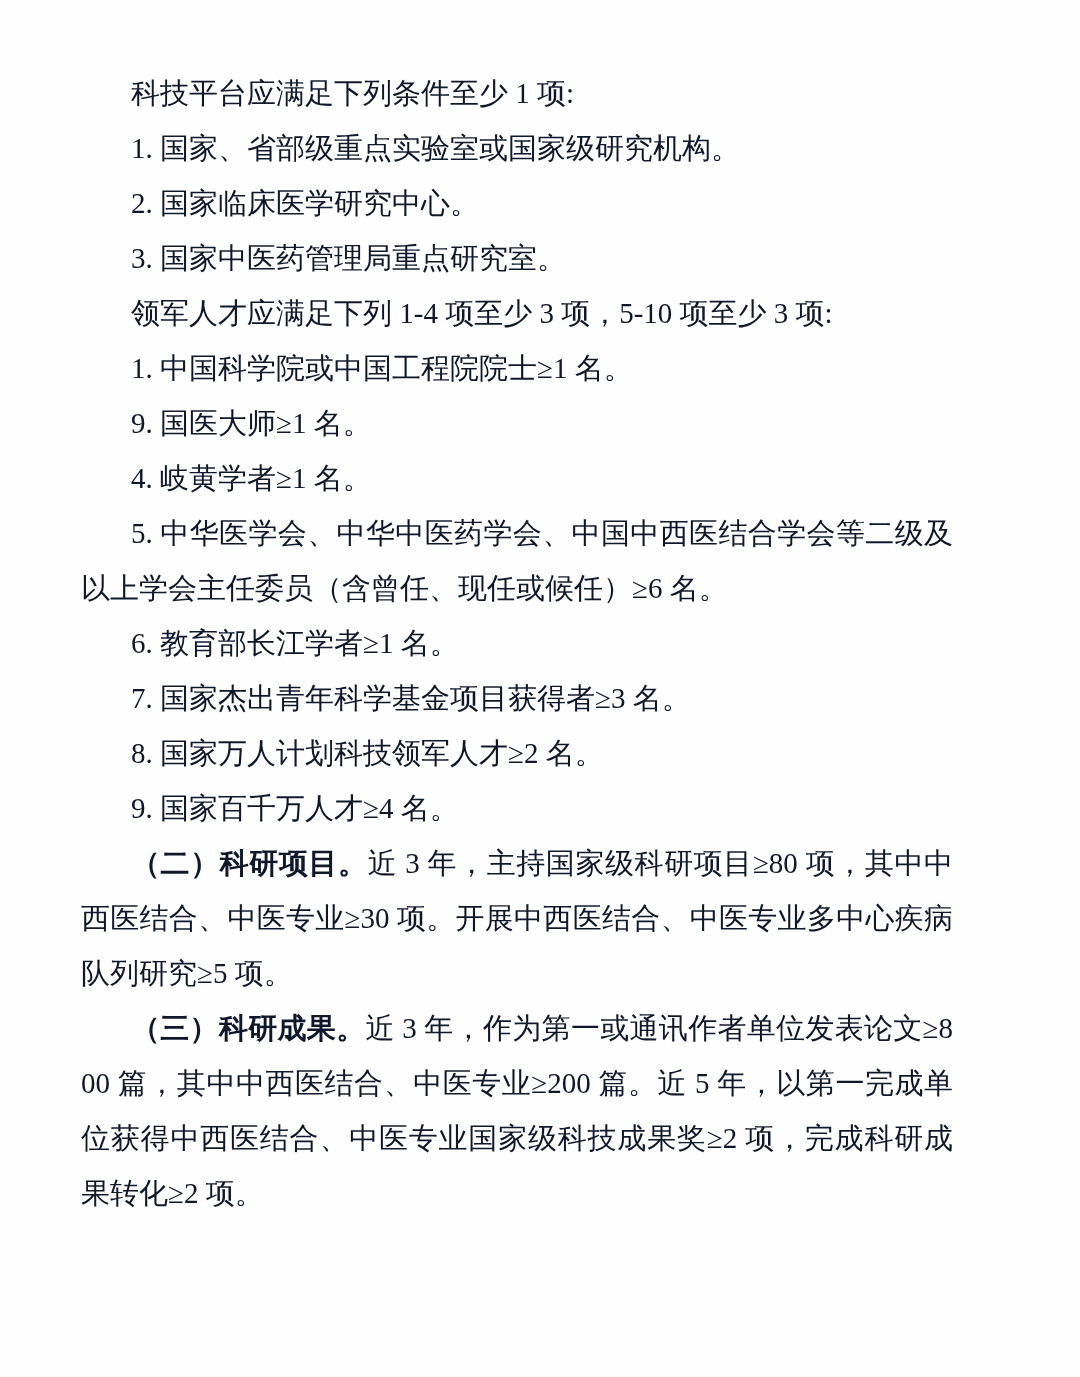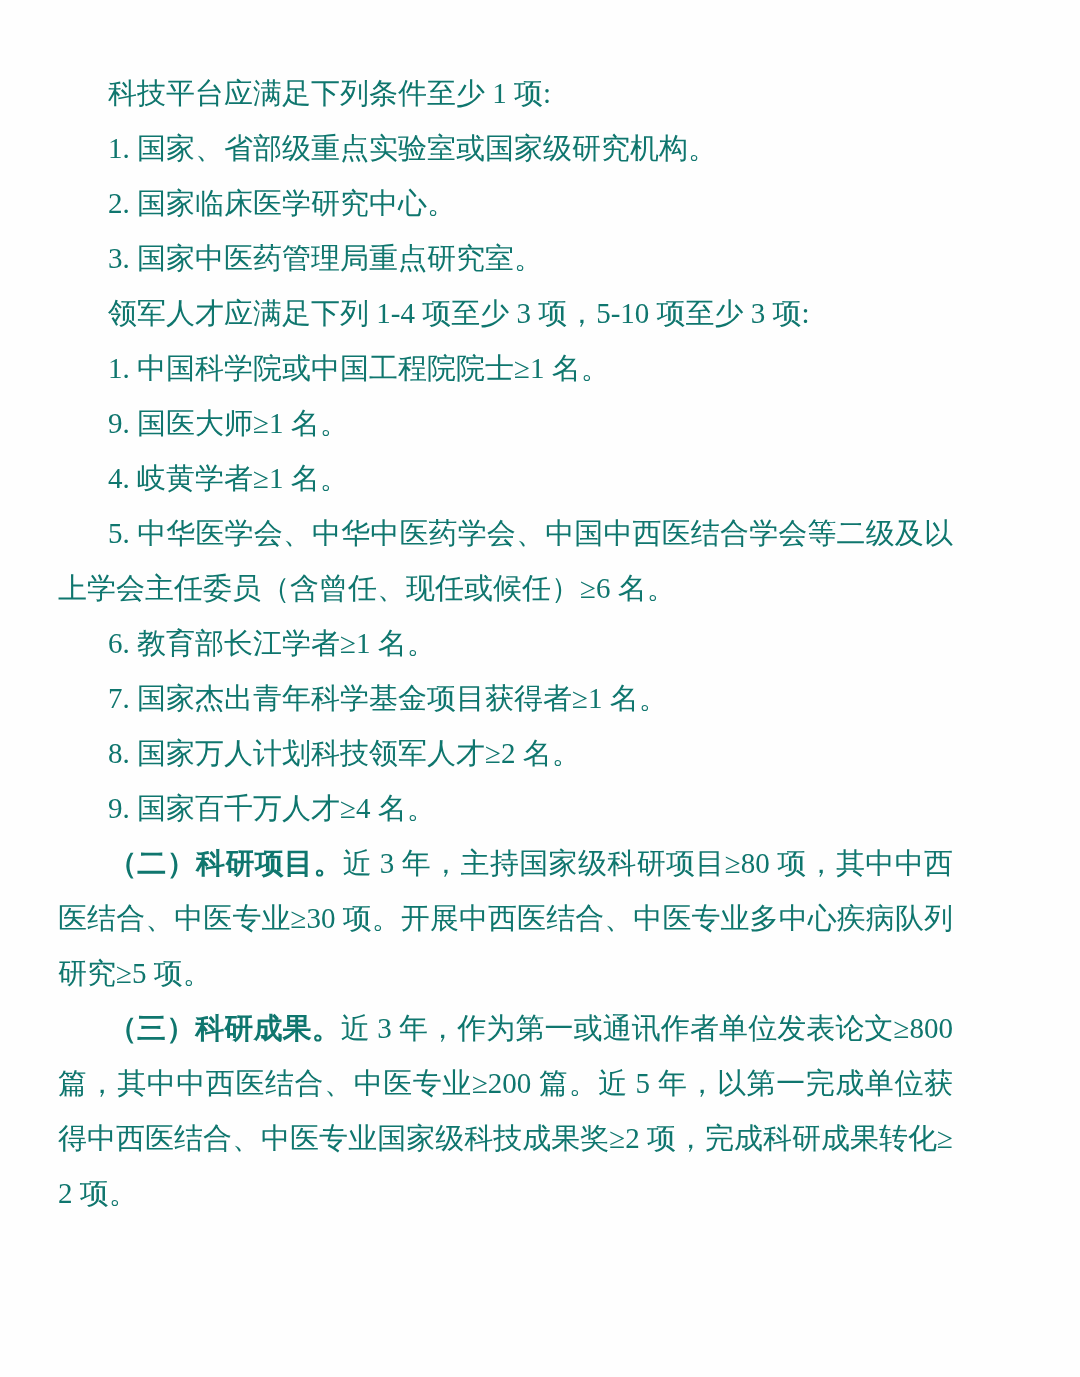--- a/index.html
+++ b/index.html
@@ -11,22 +11,22 @@
     width: 1080px;
     height: 1377px;
     font-family: "Liberation Serif", "DejaVu Serif", serif;
     overflow: hidden;
   }
   .page {
     box-sizing: border-box;
     width: 1080px;
     height: 1377px;
     background: #fefefe;
-    padding: 66px 127px 0 58px;
-    color: #0f766e;
+    padding: 66px 127px 0 81px;
+    color: #0f172a;
   }
   .para {
     margin: 0;
     font-size: 29px;
     line-height: 55px;
     text-align: justify;
     text-indent: 50px;
     word-break: break-all;
   }
   .lead {
@@ -41,18 +41,18 @@
   <p class="para"><b class="lead"></b><span>科技平台应满足下列条件至少 1 项:</span></p>
   <p class="para"><b class="lead"></b><span>1. 国家、省部级重点实验室或国家级研究机构。</span></p>
   <p class="para"><b class="lead"></b><span>2. 国家临床医学研究中心。</span></p>
   <p class="para"><b class="lead"></b><span>3. 国家中医药管理局重点研究室。</span></p>
   <p class="para"><b class="lead"></b><span>领军人才应满足下列 1-4 项至少 3 项，5-10 项至少 3 项:</span></p>
   <p class="para"><b class="lead"></b><span>1. 中国科学院或中国工程院院士≥1 名。</span></p>
   <p class="para"><b class="lead"></b><span>9. 国医大师≥1 名。</span></p>
   <p class="para"><b class="lead"></b><span>4. 岐黄学者≥1 名。</span></p>
   <p class="para"><b class="lead"></b><span>5. 中华医学会、中华中医药学会、中国中西医结合学会等二级及以上学会主任委员（含曾任、现任或候任）≥6 名。</span></p>
   <p class="para"><b class="lead"></b><span>6. 教育部长江学者≥1 名。</span></p>
-  <p class="para"><b class="lead"></b><span>7. 国家杰出青年科学基金项目获得者≥1 名。</span></p>
+  <p class="para"><b class="lead"></b><span>7. 国家杰出青年科学基金项目获得者≥3 名。</span></p>
   <p class="para"><b class="lead"></b><span>8. 国家万人计划科技领军人才≥2 名。</span></p>
   <p class="para"><b class="lead"></b><span>9. 国家百千万人才≥4 名。</span></p>
   <p class="para"><b class="lead">（二）科研项目。</b><span>近 3 年，主持国家级科研项目≥80 项，其中中西医结合、中医专业≥30 项。开展中西医结合、中医专业多中心疾病队列研究≥5 项。</span></p>
   <p class="para"><b class="lead">（三）科研成果。</b><span>近 3 年，作为第一或通讯作者单位发表论文≥800 篇，其中中西医结合、中医专业≥200 篇。近 5 年，以第一完成单位获得中西医结合、中医专业国家级科技成果奖≥2 项，完成科研成果转化≥2 项。</span></p>
 </div>
 
 </body></html>

